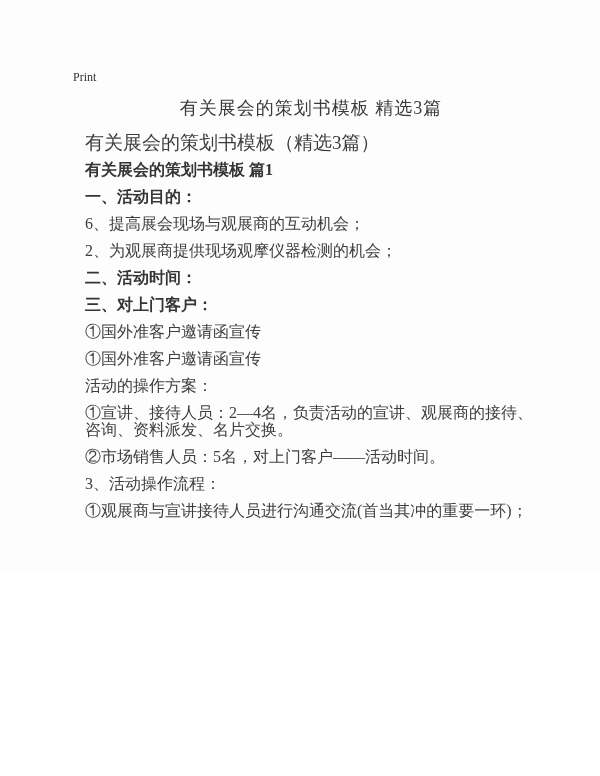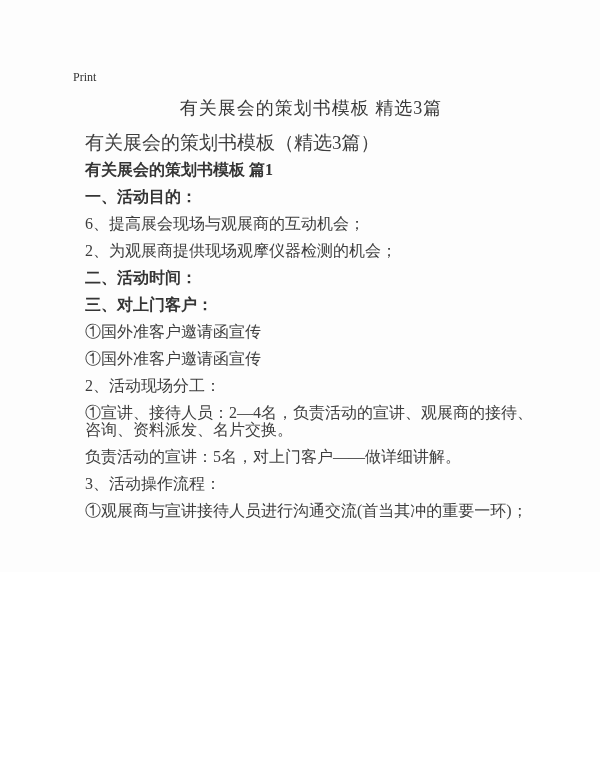--- a/index.html
+++ b/index.html
@@ -77,20 +77,20 @@
 
     <div class="blocks">
         <p class="block heading">有关展会的策划书模板 篇1</p>
         <p class="block heading">一、活动目的：</p>
         <p class="block body">6、提高展会现场与观展商的互动机会；</p>
         <p class="block body">2、为观展商提供现场观摩仪器检测的机会；</p>
         <p class="block heading">二、活动时间：</p>
         <p class="block heading">三、对上门客户：</p>
         <p class="block body">①国外准客户邀请函宣传</p>
         <p class="block body">①国外准客户邀请函宣传</p>
-        <p class="block body">2、活动现场分工：</p>
+        <p class="block body">活动的操作方案：</p>
         <p class="block body">①宣讲、接待人员：2—4名，负责活动的宣讲、观展商的接待、咨询、资料派发、名片交换。</p>
-        <p class="block body">负责活动的宣讲：5名，对上门客户——做详细讲解。</p>
+        <p class="block body">②市场销售人员：5名，对上门客户——活动时间。</p>
         <p class="block body">3、活动操作流程：</p>
         <p class="block body">①观展商与宣讲接待人员进行沟通交流(首当其冲的重要一环)；</p>
       </div>
   </div>
 </div>
 
 </body></html>

